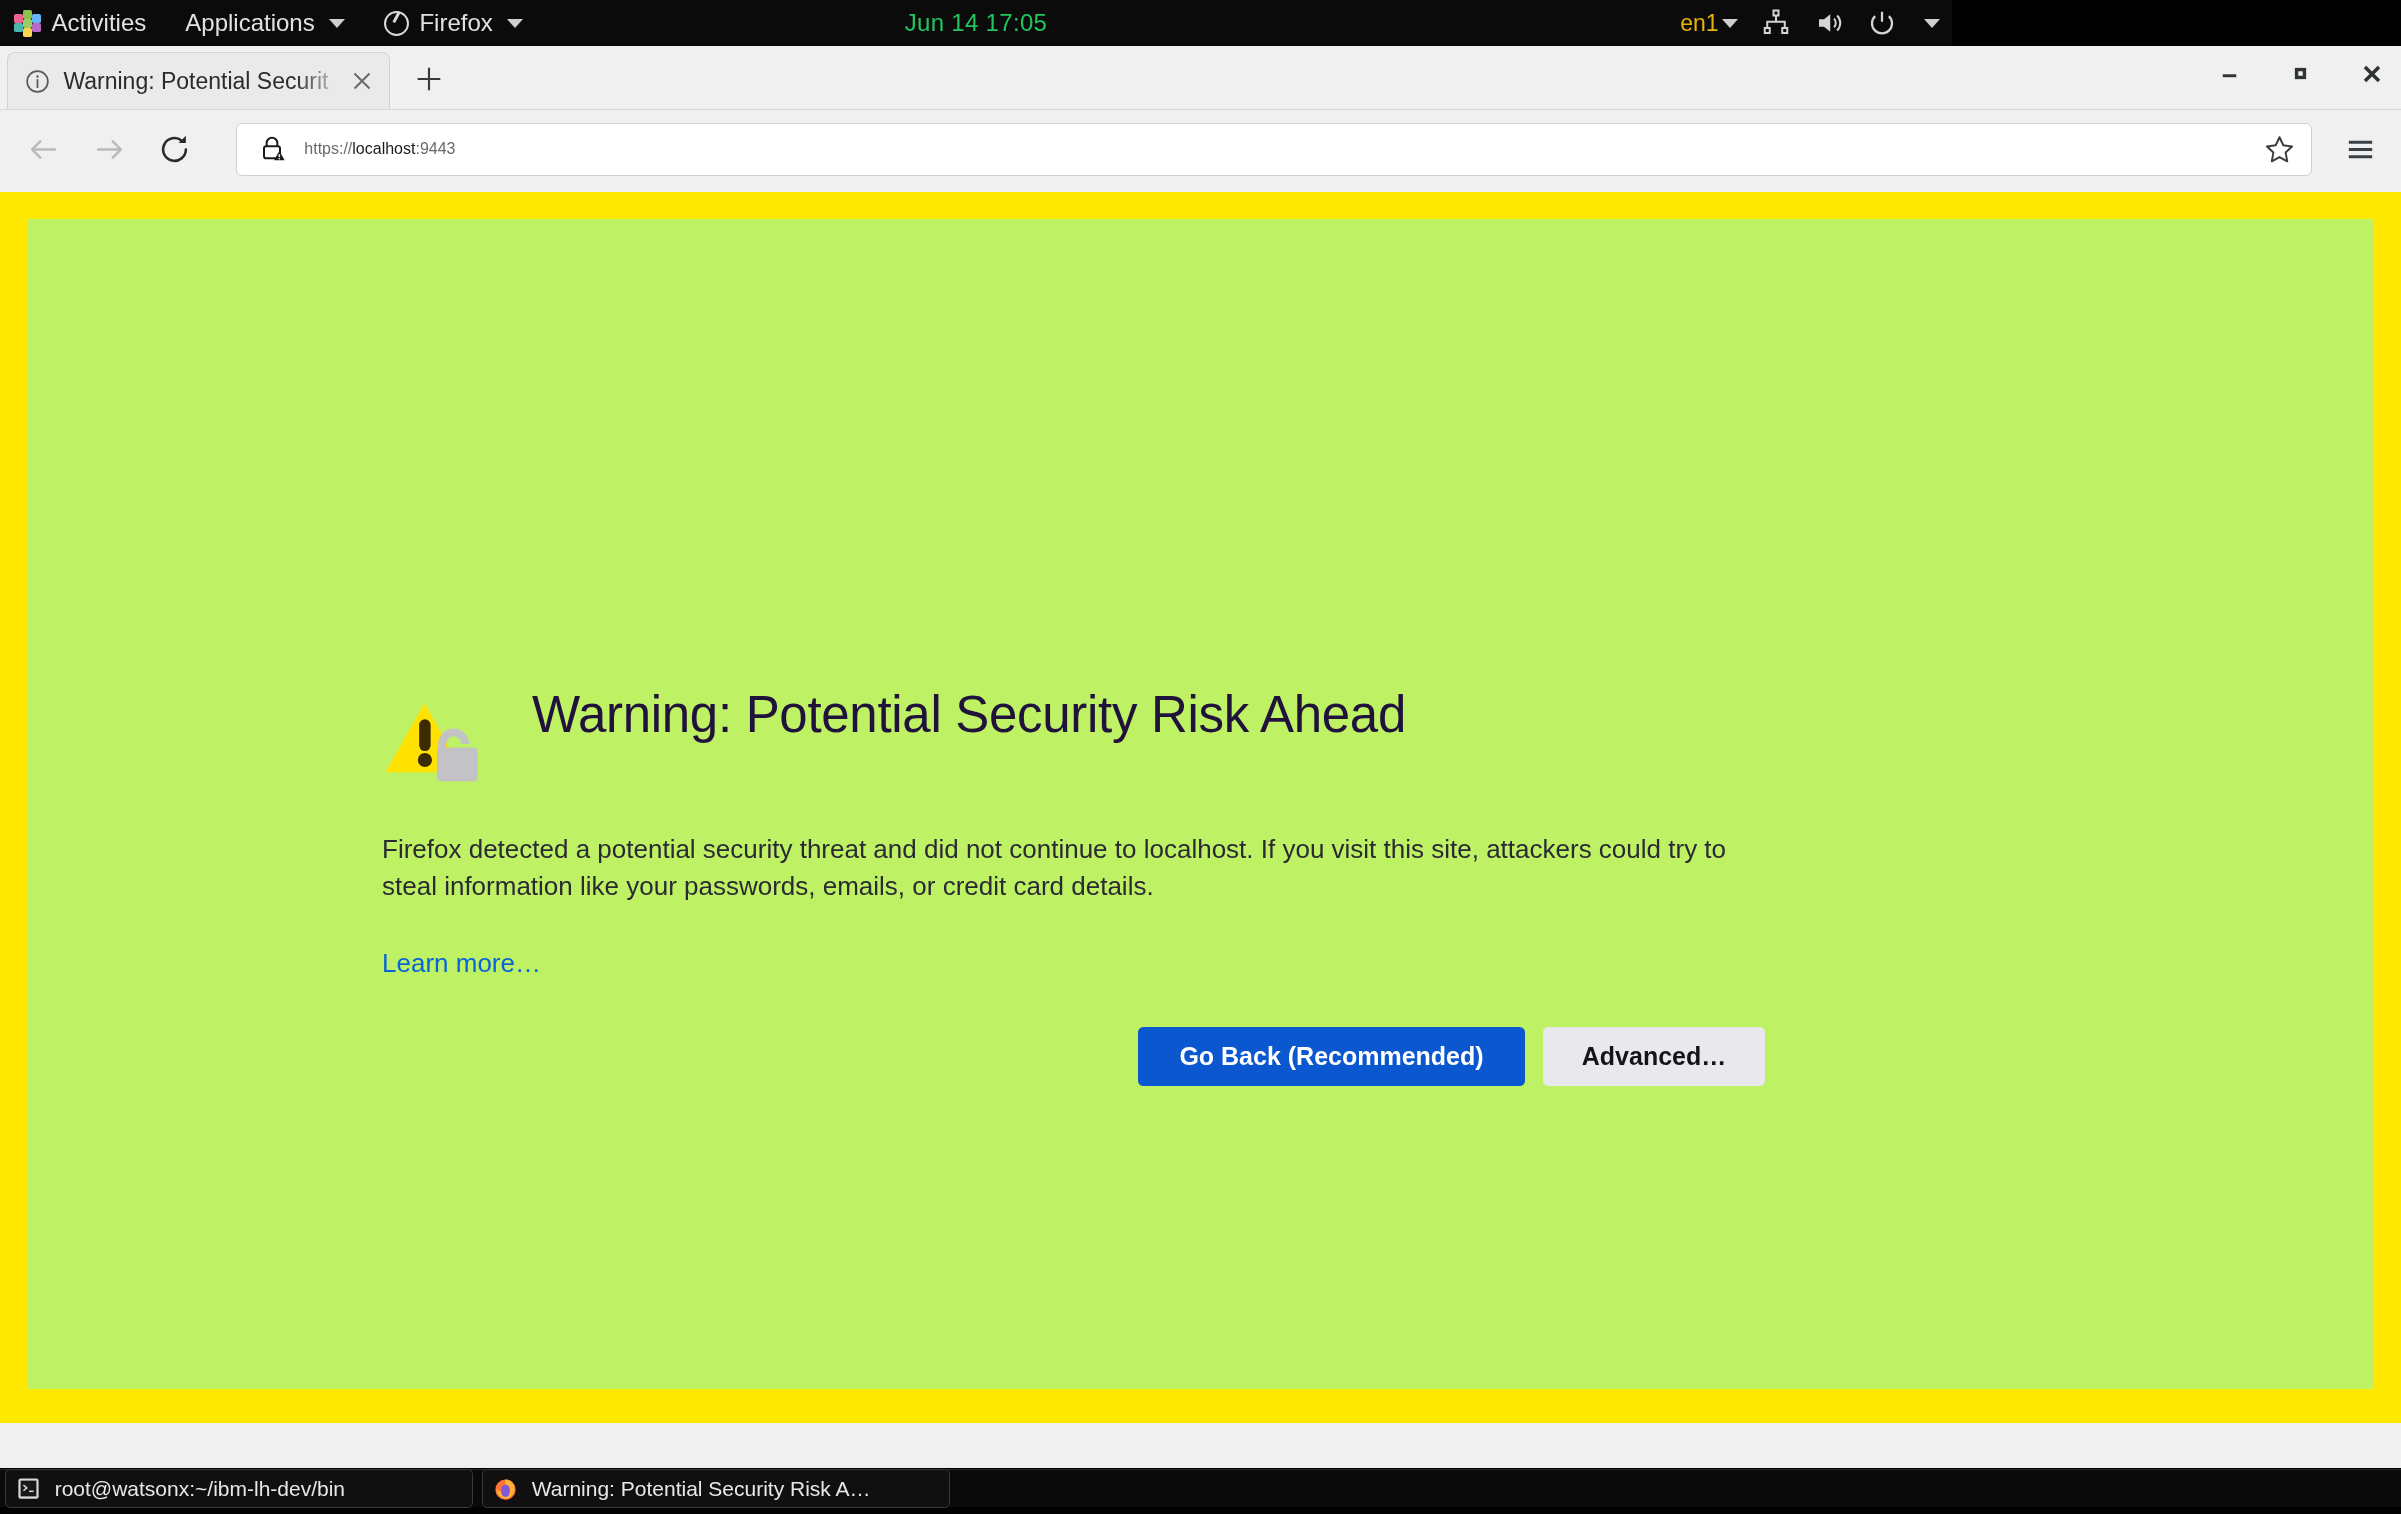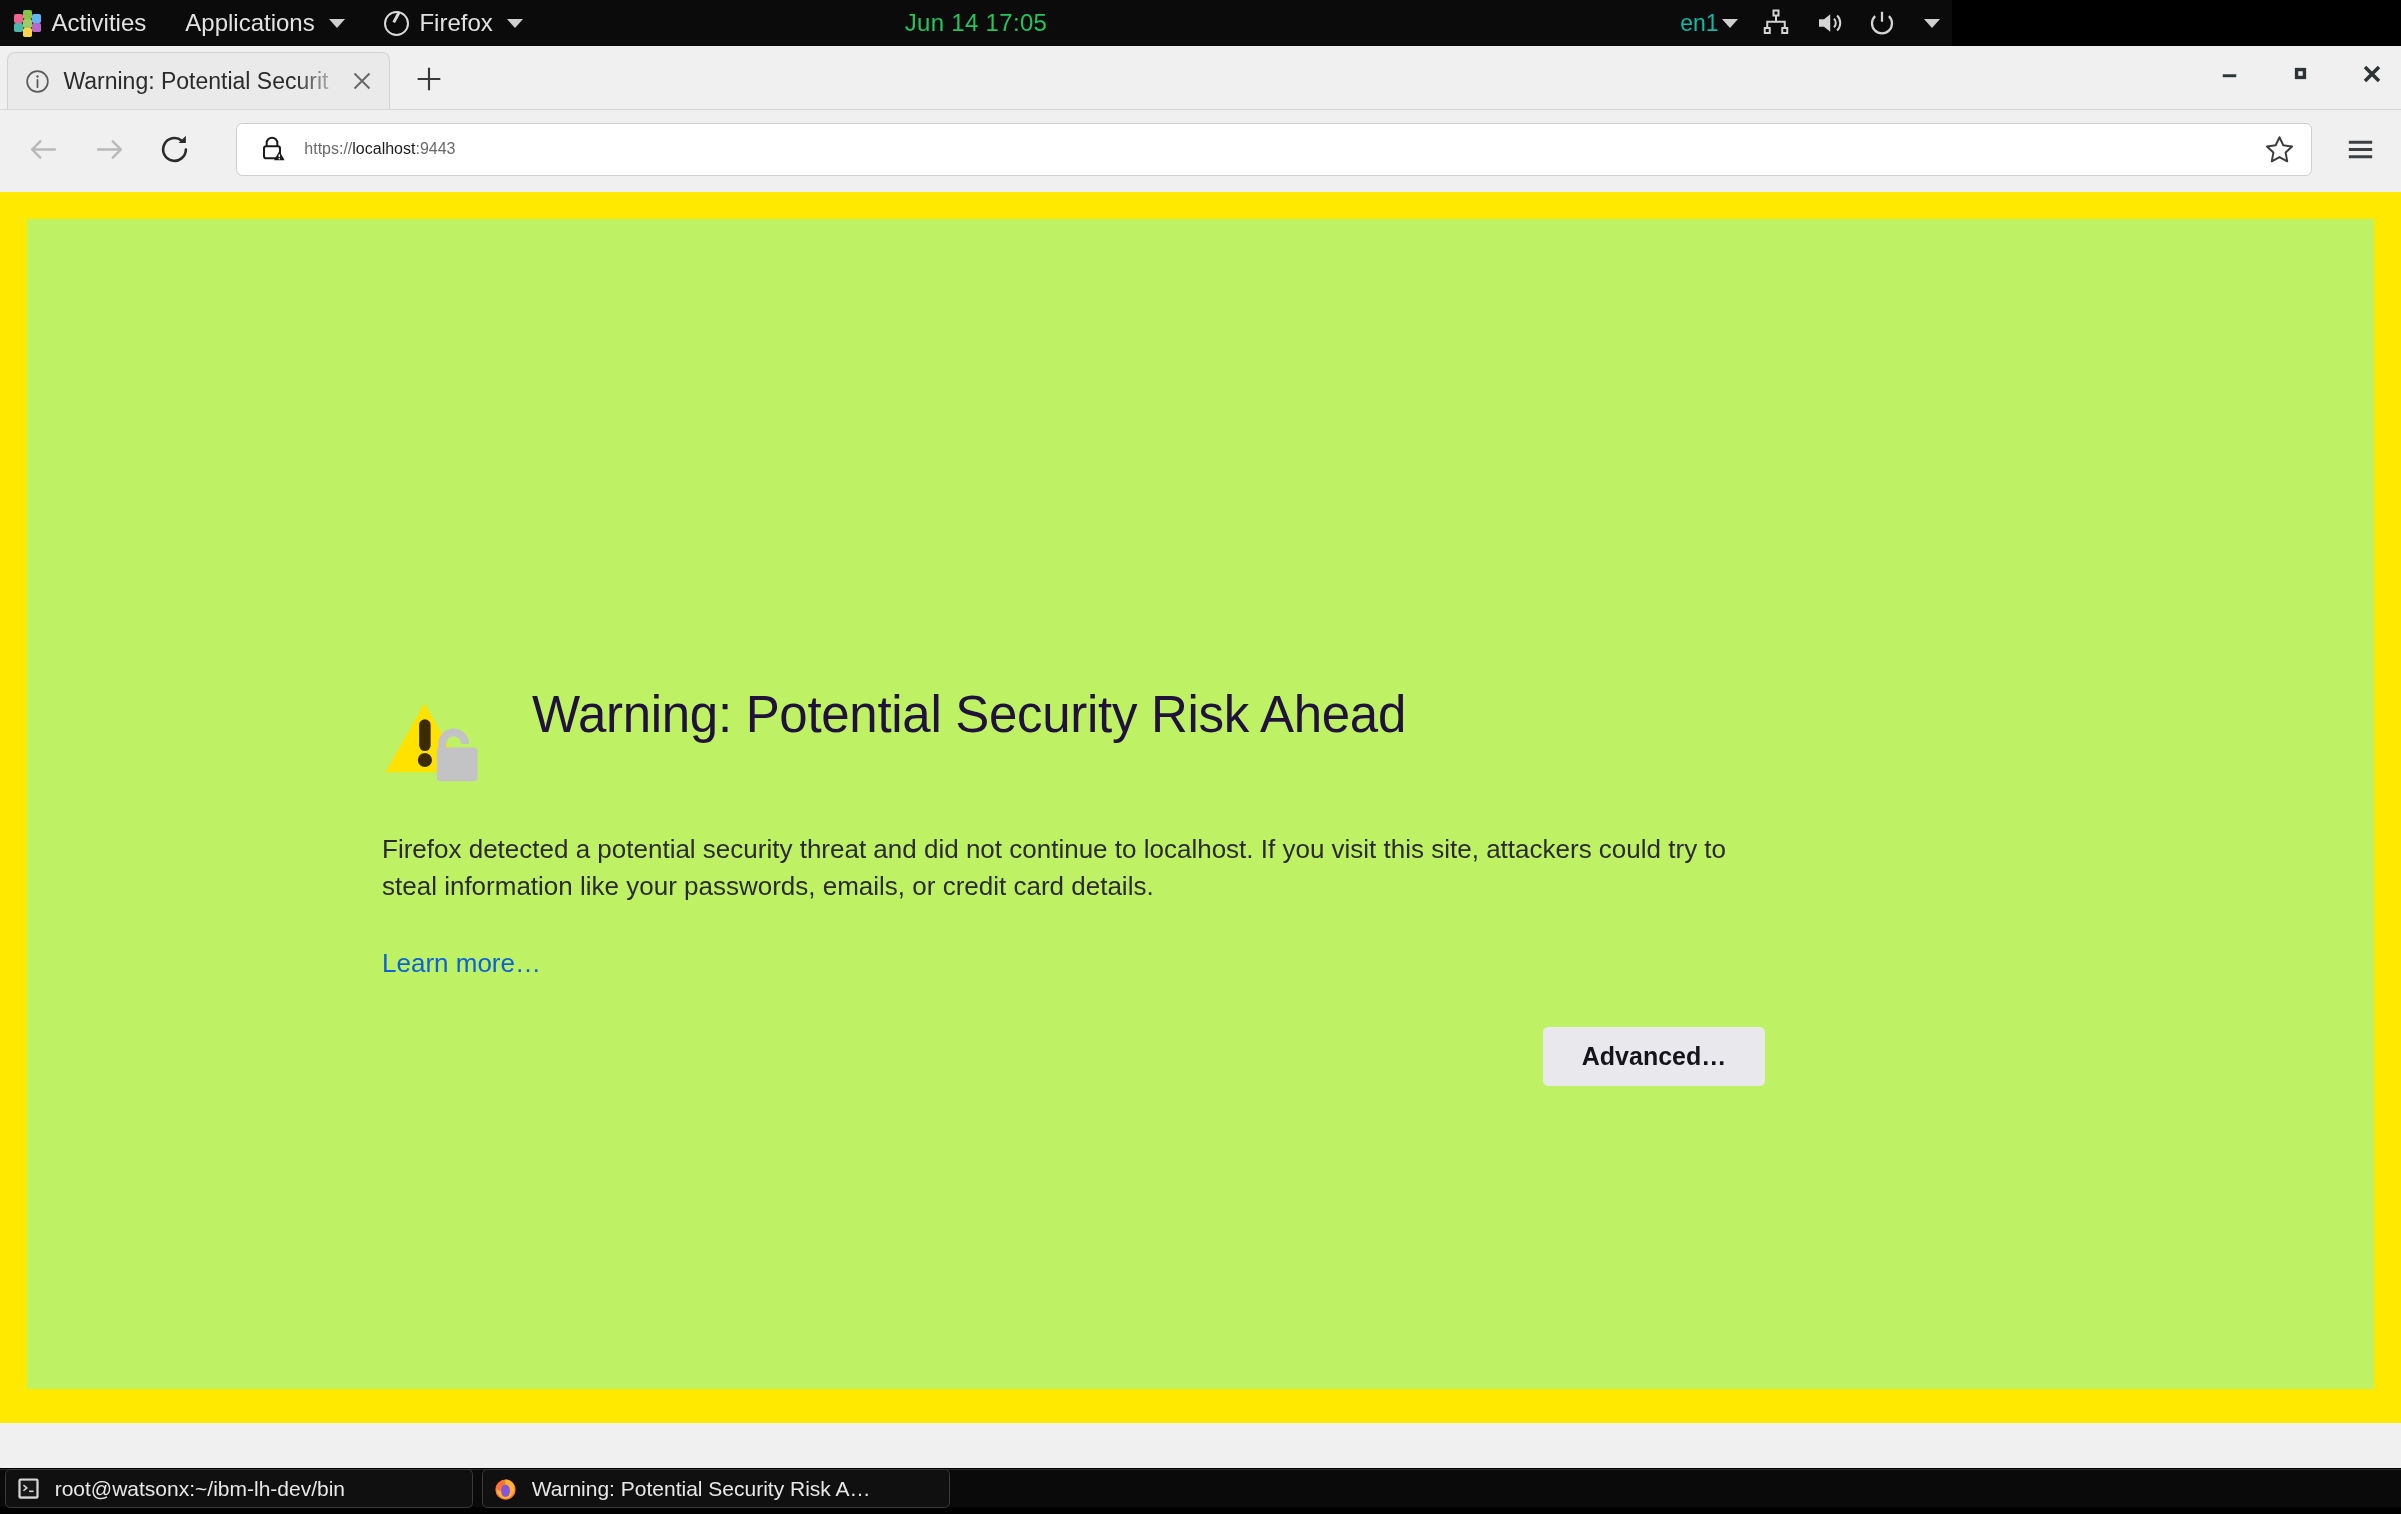--- a/index.html
+++ b/index.html
@@ -45,21 +45,21 @@
     width: 2.7px; height: 12.4px; background: #d9d9d9; transform: rotate(28deg);
   }
   .gnome-clock {
     position: absolute; left: 0; right: 0; text-align: center;
     font-size: 24px; color: #22c55e; letter-spacing: 0.3px;
   }
   .gnome-right {
     position: absolute; right: 12.4px; top: 0; height: 46px;
     display: flex; align-items: center; gap: 23px;
   }
-  .gnome-right .kb { display: flex; align-items: center; font-size: 23px; color: #14b8a6; }
+  .gnome-right .kb { display: flex; align-items: center; font-size: 23px; color: #eab308; }
   .tray-icon { width: 30px; height: 30px; display: block; }
 
   
   .browser {
     position: absolute; top: 46px; left: 0;
     width: 2401px; height: 1422px;
     background: #f0f0f0;
   }
   .tabbar {
     position: relative; height: 64px; background: #f0f0f0;
@@ -332,20 +332,21 @@
           </svg>
         </span>
         <h1 class="err-title">Warning: Potential Security Risk Ahead</h1>
       </div>
 
       <p class="err-body">Firefox detected a potential security threat and did not continue to localhost. If you visit this site, attackers could try to steal information like your passwords, emails, or credit card details.</p>
 
       <a class="err-link" href="#">Learn more…</a>
 
       <div class="err-buttons">
+        <button class="btn btn-primary">Go Back (Recommended)</button>
         <button class="btn btn-secondary">Advanced…</button>
       </div>
     </div>
 
   </div>
 </div>
 
 <div class="taskbar">
   <div class="task" style="width:468px">
     <svg class="task-ico" viewBox="0 0 24 24">

